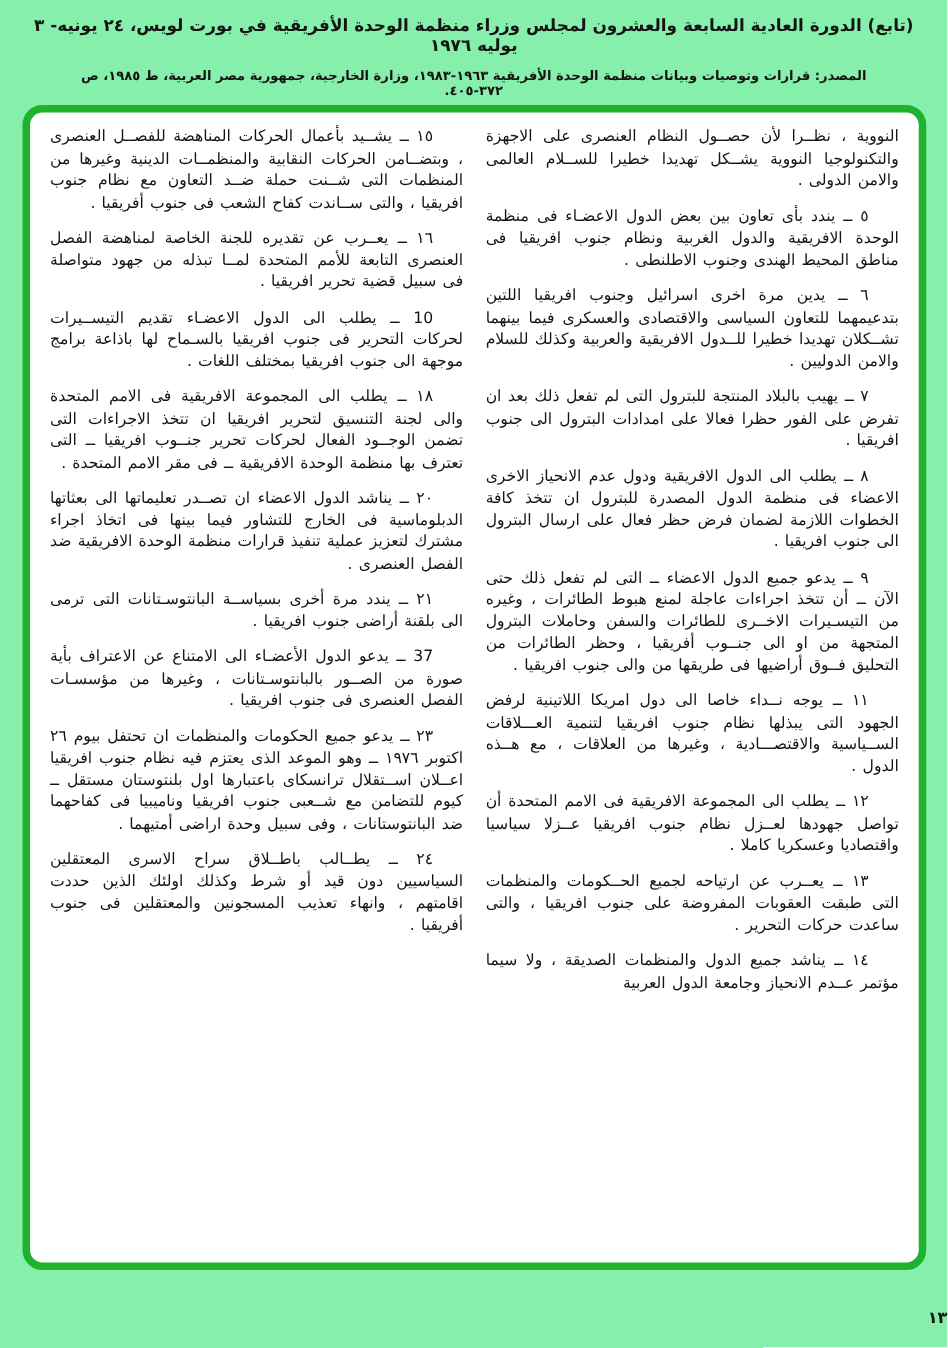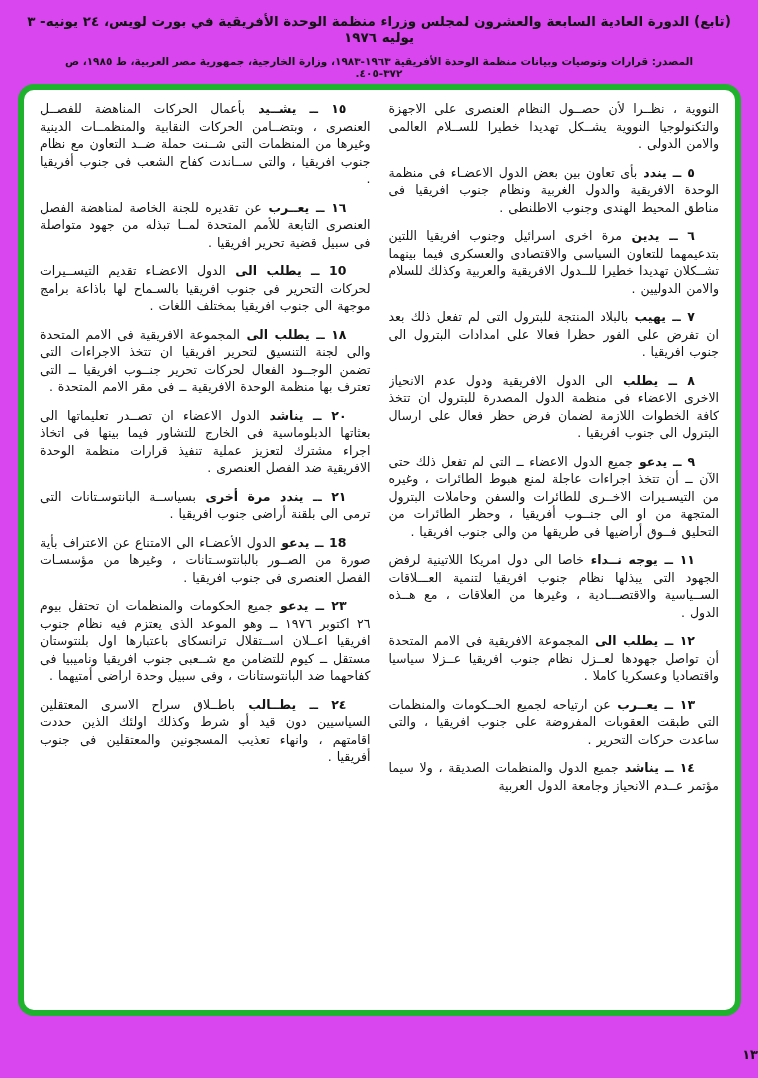--- a/index.html
+++ b/index.html
@@ -3,21 +3,21 @@
 <meta charset="utf-8">
 <style>
   * { margin:0; padding:0; box-sizing:border-box; }
   html,body { width:758px; height:1078px; }
   body {
     background:#ffffff;
     font-family:"DejaVu Sans", sans-serif;
     color:#141414;
     overflow:hidden;
   }
-  .page { position:relative; width:758px; height:1078px; background:#d946ef; }
+  .page { position:relative; width:758px; height:1078px; background:#86efac; }
 
   .header { position:absolute; top:13px; left:0; width:100%; text-align:center; direction:rtl; }
   .header .h1 { font-size:13.5px; font-weight:bold; letter-spacing:0; padding:0 14px; }
   .header .h2 { font-size:10.5px; font-weight:bold; margin-top:10px; padding:0 42px; }
 
   .frame {
     position:absolute; left:18px; top:84px; width:723px; height:932px;
     border:6px solid #1eb22d; border-radius:16px;
     background:#ffffff;
     padding:10px 16px 6px 16px;
@@ -28,21 +28,21 @@
   .col {
     flex:1 1 0;
     direction:rtl;
     text-align:justify;
     font-size:12.5px;
     line-height:17.5px;
     overflow:hidden;
   }
   .para { margin-bottom:11px; text-indent:24px; word-spacing:1px; }
   .para.cont { text-indent:0; }
-  .lead { font-weight:bold; }
+  .lead { font-weight:normal; }
 
   .pagenum {
     position:absolute; bottom:16px; left:0; width:100%;
     text-align:right; font-weight:bold; font-size:13px; direction:rtl;
   }
 </style>
 </head>
 <body>
 
 <div class="page">
@@ -65,21 +65,21 @@
         <p class="para"><b class="lead">١٣ ــ يعــرب </b><span>عن ارتياحه لجميع الحــكومات والمنظمات التى طبقت العقوبات المفروضة على جنوب افريقيا ، والتى ساعدت حركات التحرير .</span></p>
         <p class="para"><b class="lead">١٤ ــ يناشد </b><span>جميع الدول والمنظمات الصديقة ، ولا سيما مؤتمر عــدم الانحياز وجامعة الدول العربية</span></p>
       </div>
     <div class="col">
         <p class="para"><b class="lead">١٥ ــ يشــيد </b><span>بأعمال الحركات المناهضة للفصــل العنصرى ، وبتضــامن الحركات النقابية والمنظمــات الدينية وغيرها من المنظمات التى شــنت حملة ضــد التعاون مع نظام جنوب افريقيا ، والتى ســاندت كفاح الشعب فى جنوب أفريقيا .</span></p>
         <p class="para"><b class="lead">١٦ ــ يعــرب </b><span>عن تقديره للجنة الخاصة لمناهضة الفصل العنصرى التابعة للأمم المتحدة لمــا تبذله من جهود متواصلة فى سبيل قضية تحرير افريقيا .</span></p>
         <p class="para"><b class="lead">10 ــ يطلب الى </b><span>الدول الاعضـاء تقديم التيســيرات لحركات التحرير فى جنوب افريقيا بالسـماح لها باذاعة برامج موجهة الى جنوب افريقيا بمختلف اللغات .</span></p>
         <p class="para"><b class="lead">١٨ ــ يطلب الى </b><span>المجموعة الافريقية فى الامم المتحدة والى لجنة التنسيق لتحرير افريقيا ان تتخذ الاجراءات التى تضمن الوجــود الفعال لحركات تحرير جنــوب افريقيا ــ التى تعترف بها منظمة الوحدة الافريقية ــ فى مقر الامم المتحدة .</span></p>
         <p class="para"><b class="lead">٢٠ ــ يناشد </b><span>الدول الاعضاء ان تصــدر تعليماتها الى بعثاتها الدبلوماسية فى الخارج للتشاور فيما بينها فى اتخاذ اجراء مشترك لتعزيز عملية تنفيذ قرارات منظمة الوحدة الافريقية ضد الفصل العنصرى .</span></p>
         <p class="para"><b class="lead">٢١ ــ يندد مرة أخرى </b><span>بسياســة البانتوسـتانات التى ترمى الى بلقنة أراضى جنوب افريقيا .</span></p>
-        <p class="para"><b class="lead">18 ــ يدعو </b><span>الدول الأعضـاء الى الامتناع عن الاعتراف بأية صورة من الصــور بالبانتوسـتانات ، وغيرها من مؤسسـات الفصل العنصرى فى جنوب افريقيا .</span></p>
+        <p class="para"><b class="lead">37 ــ يدعو </b><span>الدول الأعضـاء الى الامتناع عن الاعتراف بأية صورة من الصــور بالبانتوسـتانات ، وغيرها من مؤسسـات الفصل العنصرى فى جنوب افريقيا .</span></p>
         <p class="para"><b class="lead">٢٣ ــ يدعو </b><span>جميع الحكومات والمنظمات ان تحتفل بيوم ٢٦ اكتوبر ١٩٧٦ ــ وهو الموعد الذى يعتزم فيه نظام جنوب افريقيا اعــلان اســتقلال ترانسكاى باعتبارها اول بلنتوستان مستقل ــ كيوم للتضامن مع شــعبى جنوب افريقيا وناميبيا فى كفاحهما ضد البانتوستانات ، وفى سبيل وحدة اراضى أمتيهما .</span></p>
         <p class="para"><b class="lead">٢٤ ــ يطــالب </b><span>باطــلاق سراح الاسرى المعتقلين السياسيين دون قيد أو شرط وكذلك اولئك الذين حددت اقامتهم ، وانهاء تعذيب المسجونين والمعتقلين فى جنوب أفريقيا .</span></p>
       </div>
   </div>
 
   <div class="pagenum">١٣</div>
 
 </div>
 
 </body></html>

